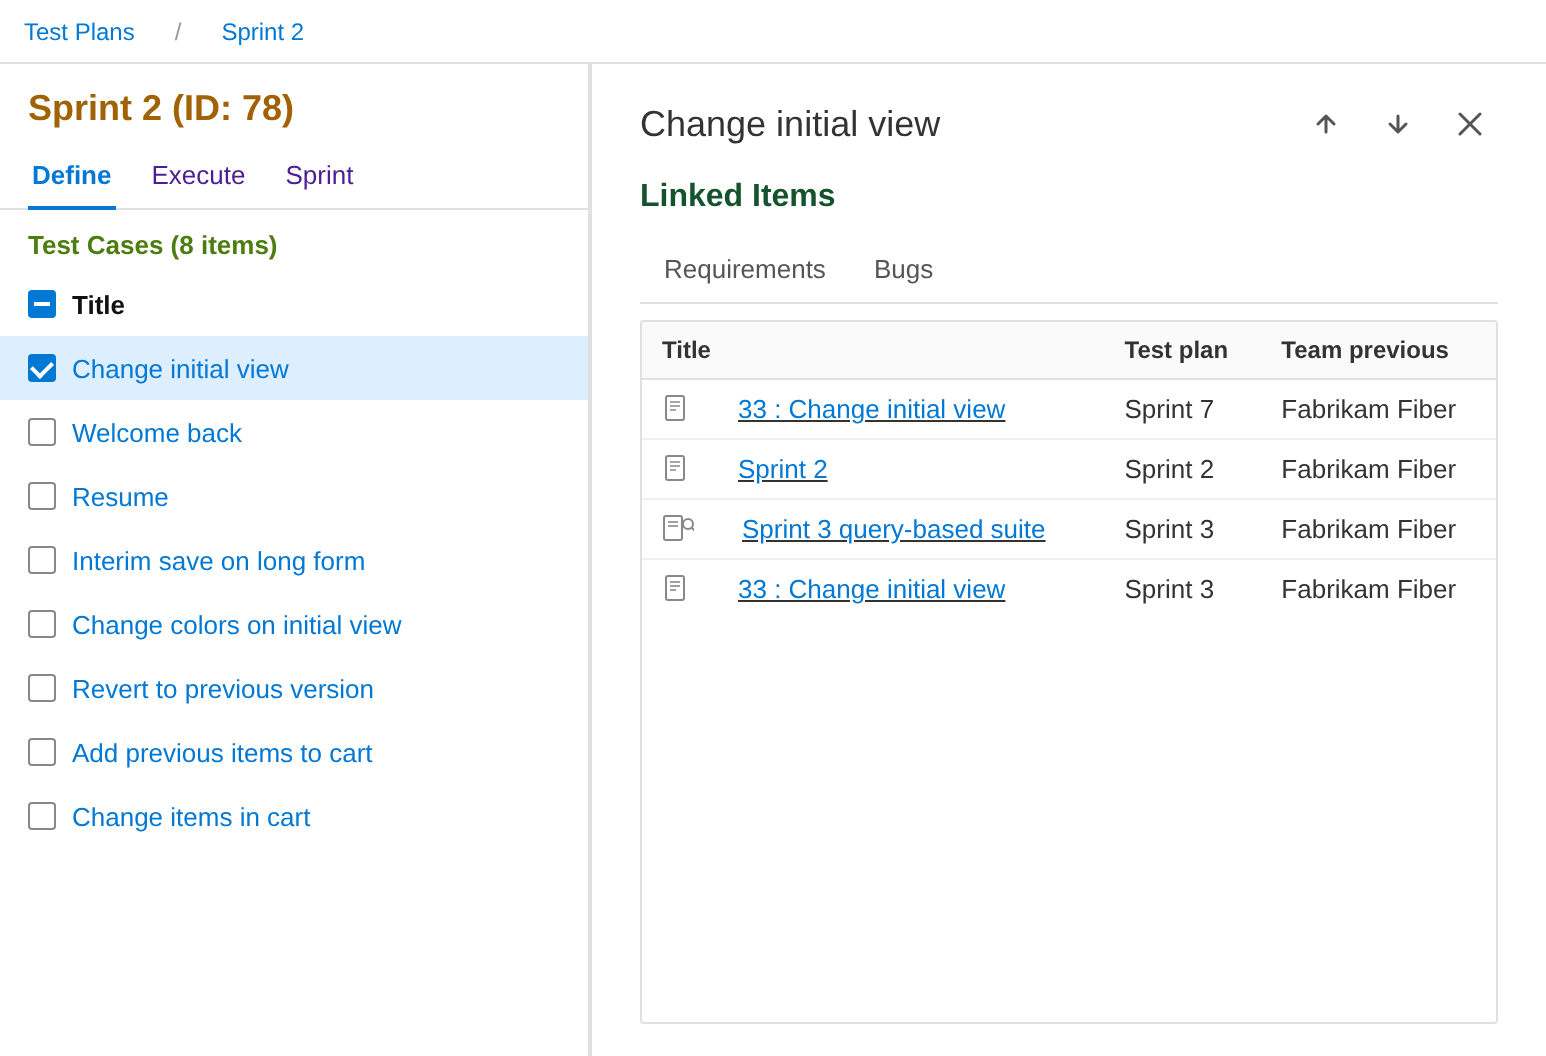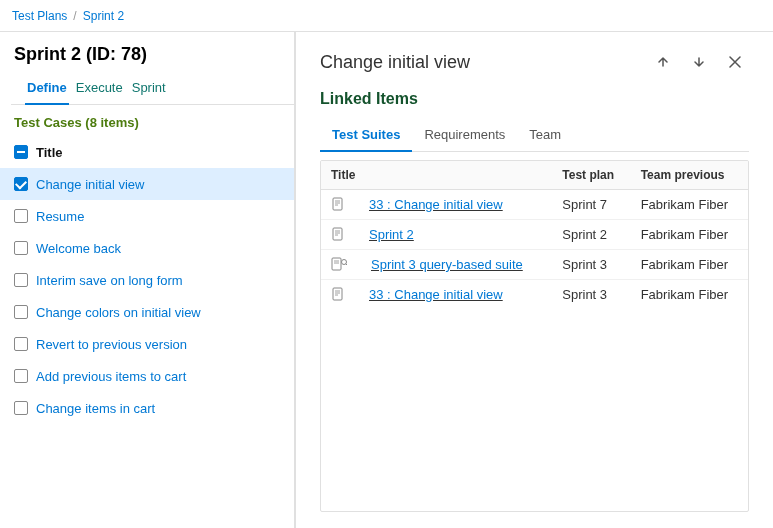--- a/index.html
+++ b/index.html
@@ -7,21 +7,21 @@
 
     
     .breadcrumb-bar {
       background: #fff;
       border-bottom: 1px solid #e0e0e0;
       padding: 6px 12px;
       font-size: 12px;
       color: #666;
       display: flex;
       align-items: center;
-      gap: 6px;
+      gap: 20px;
       height: 32px;
     }
     .breadcrumb-link { color: #0078d4; cursor: pointer; text-decoration: none; }
     .breadcrumb-sep { color: #999; }
 
     
     .main-area {
       display: flex;
       flex: 1;
       overflow: hidden;
@@ -34,35 +34,34 @@
       border-right: 1px solid #e0e0e0;
       display: flex;
       flex-direction: column;
       overflow: hidden;
     }
 
     .sprint-title {
       padding: 12px 14px 8px;
       font-size: 18px;
       font-weight: 600;
-      color: #000000;
+      color: #a16207;
     }
 
     .tabs-bar {
       display: flex;
       padding: 0 14px;
       border-bottom: 1px solid #e0e0e0;
-      gap: 5px;
-      margin-left: 11px;
+      gap: 16px;
     }
     .tab-item {
       padding: 6px 2px 8px;
       font-size: 13px;
       cursor: pointer;
-      color: #0f766e;
+      color: #4c1d95;
       border-bottom: 2px solid transparent;
       position: relative;
       top: 1px;
     }
     .tab-item.active {
       color: #0078d4;
       border-bottom: 2px solid #0078d4;
       font-weight: 600;
     }
 
@@ -280,26 +279,26 @@
         <span class="item-label header-label">Title</span>
       </div>
 
       <div class="list-item selected">
         <div class="checkbox checked"></div>
         <span class="item-label">Change initial view</span>
       </div>
 
       <div class="list-item">
         <div class="checkbox"></div>
+        <span class="item-label">Welcome back</span>
+      </div>
+
+      <div class="list-item">
+        <div class="checkbox"></div>
         <span class="item-label">Resume</span>
-      </div>
-
-      <div class="list-item">
-        <div class="checkbox"></div>
-        <span class="item-label">Welcome back</span>
       </div>
 
       <div class="list-item">
         <div class="checkbox"></div>
         <span class="item-label">Interim save on long form</span>
       </div>
 
       <div class="list-item">
         <div class="checkbox"></div>
         <span class="item-label">Change colors on initial view</span>
@@ -342,23 +341,22 @@
           <svg width="12" height="12" viewBox="0 0 12 12" fill="none" xmlns="http://www.w3.org/2000/svg">
             <path d="M1 1L11 11M11 1L1 11" stroke="#555" stroke-width="1.5" stroke-linecap="round"></path>
           </svg>
         </button>
       </div>
     </div>
 
     <div class="linked-items-title">Linked Items</div>
 
     <div class="linked-tabs">
-      <div class="linked-tab active">Test Suites</div>
       <div class="linked-tab">Requirements</div>
-      <div class="linked-tab">Team</div>
+      <div class="linked-tab">Bugs</div>
     </div>
 
     <div class="table-container">
       <table>
         <thead>
           <tr>
             <th>Title</th>
             <th>Test plan</th>
             <th>Team previous</th>
           </tr>

